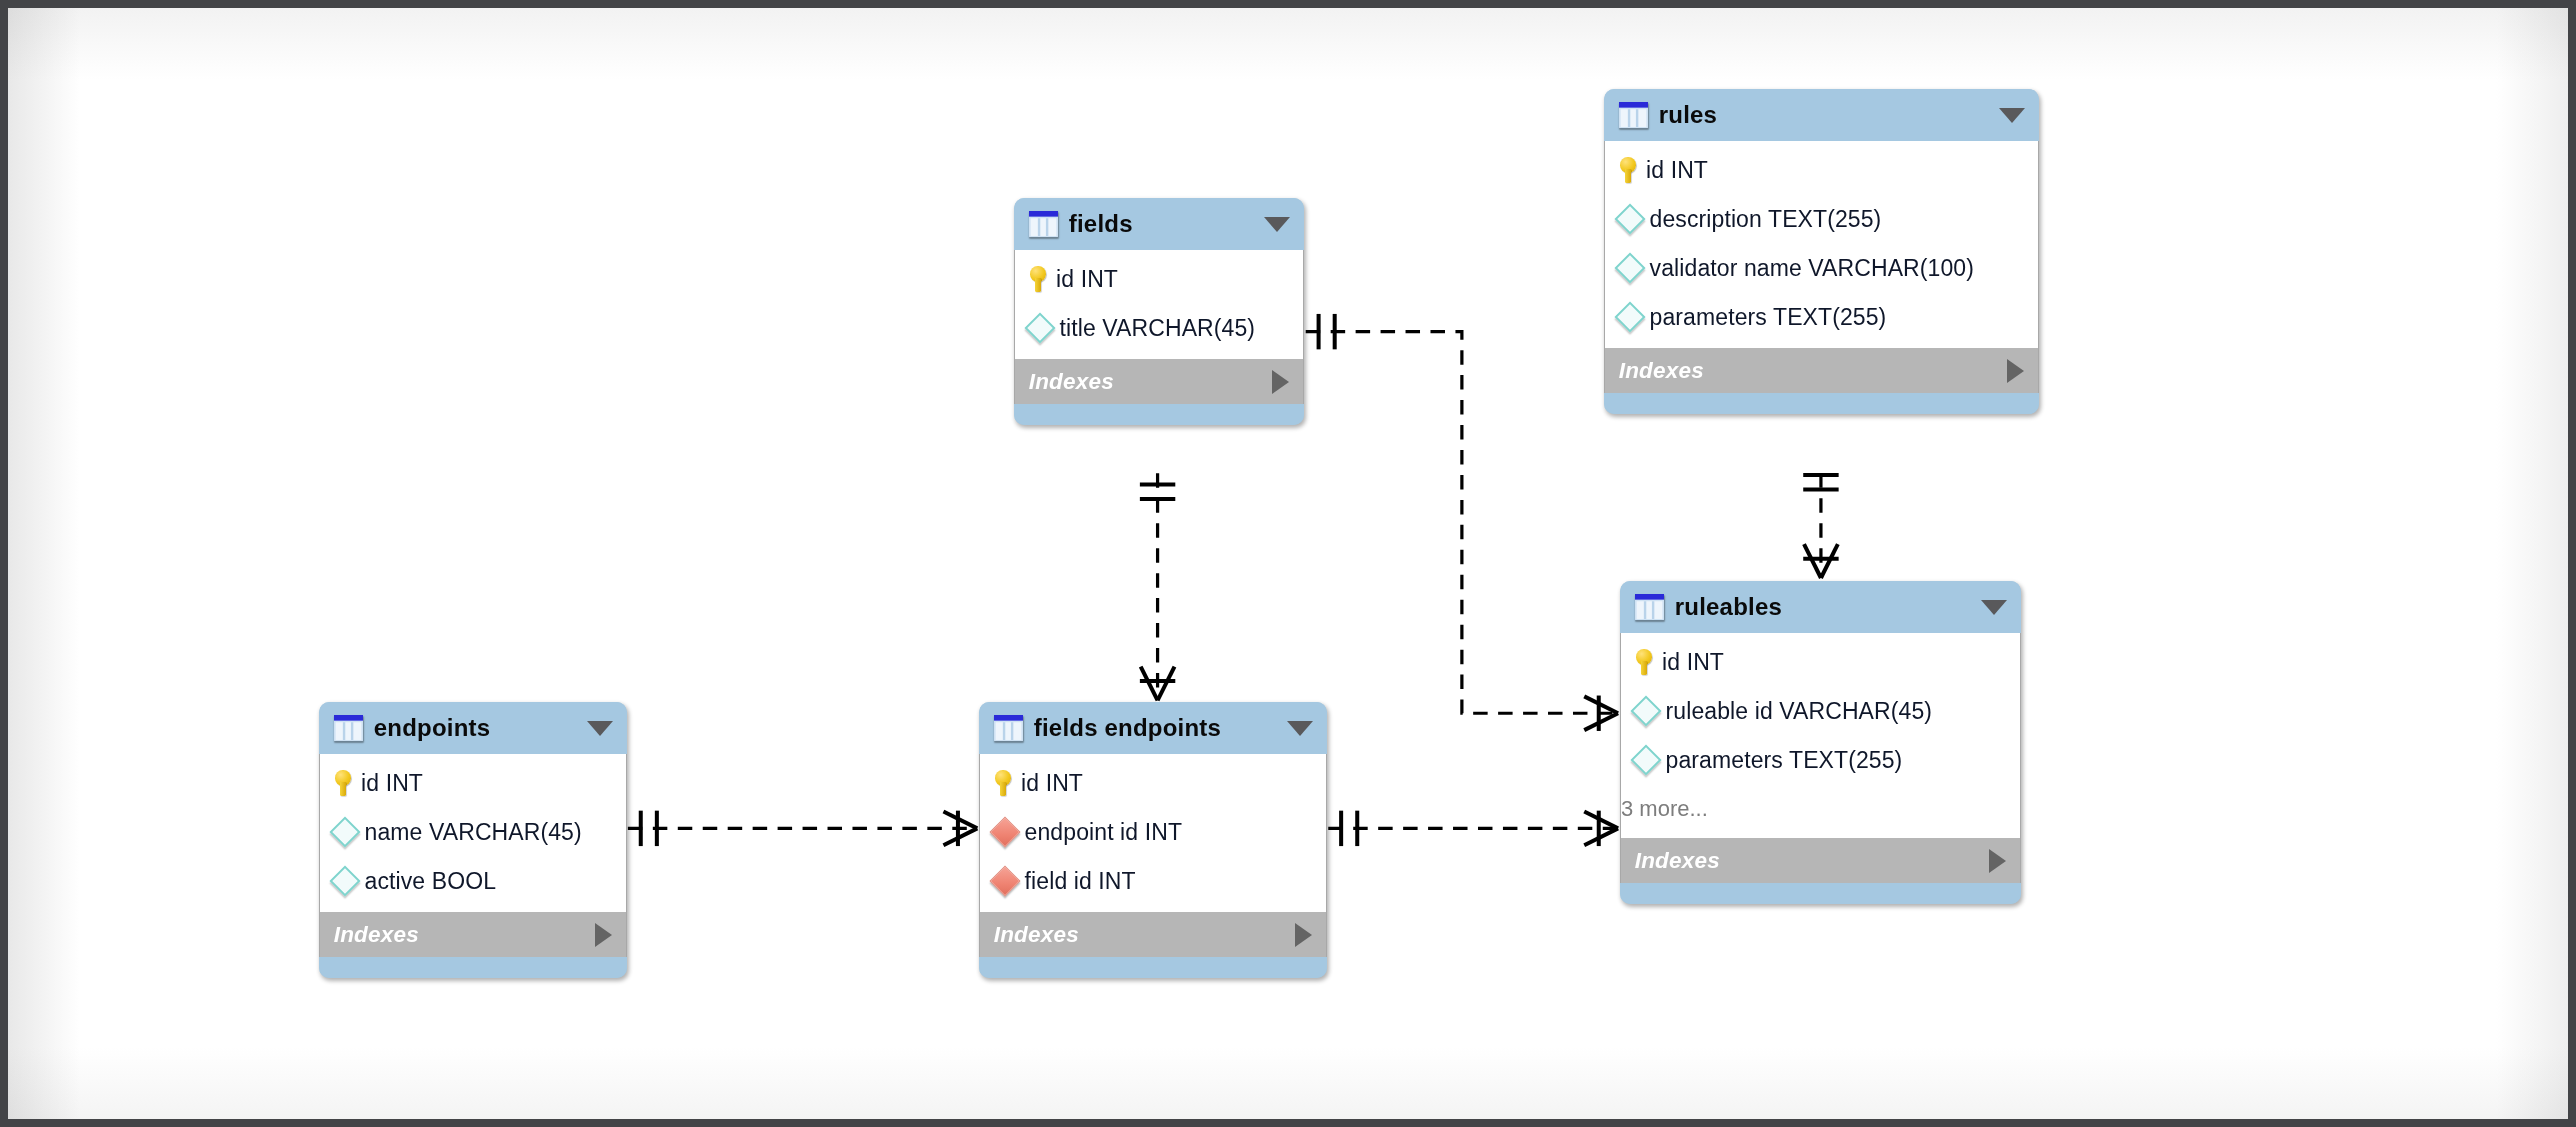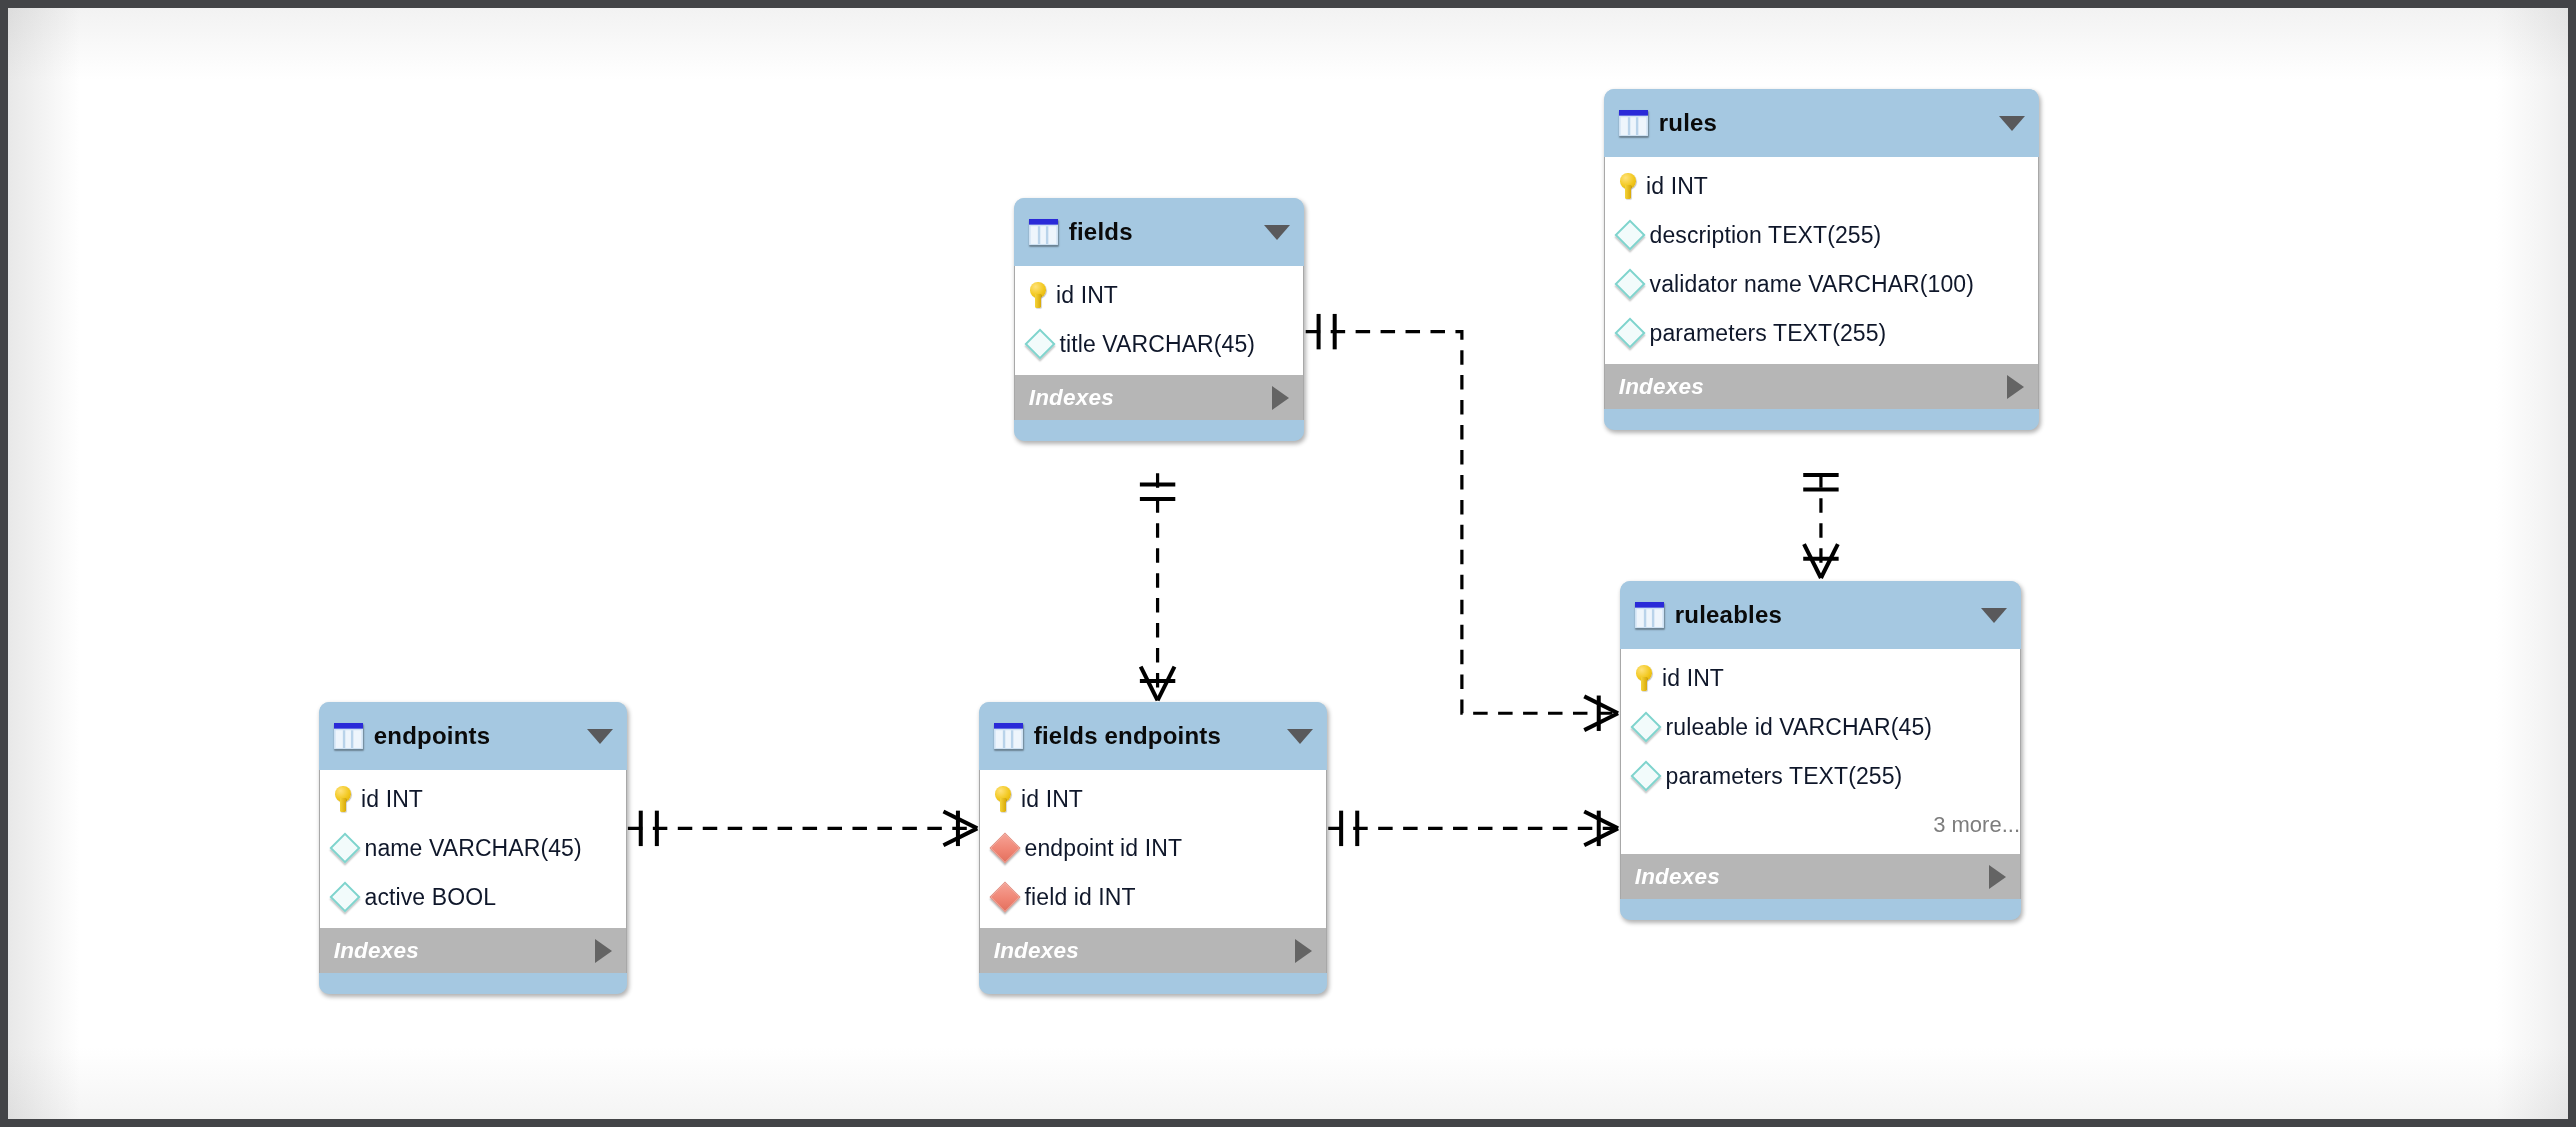--- a/index.html
+++ b/index.html
@@ -47,21 +47,21 @@
   
   .table-box {
     position: absolute;
     border-radius: 10.5px;
     background: #a5c8e1;
     box-shadow: 1.6px 2.4px 4px rgba(0,0,0,0.30);
     overflow: hidden;
     box-sizing: border-box;
   }
   .tbl-header {
-    height: 68px;
+    height: 52px;
     display: flex;
     align-items: center;
     padding: 0 14.5px 0 14.5px;
     background: #a5c8e1;
     position: relative;
     box-sizing: border-box;
   }
   .tbl-icon {
     width: 29px;
     height: 26.6px;
@@ -99,21 +99,21 @@
     padding-left: 13.7px;
     white-space: nowrap;
   }
   .col-label {
     font-size: 23px;
     color: #0f172a;
     margin-left: 8.9px;
     letter-spacing: 0.1px;
   }
   .more-row {
-    text-align: right;
+    text-align: left;
     font-size: 22px;
     color: #7d7d7d;
     height: 47px;
     line-height: 47px;
   }
 
   
   .ico-pk {
     width: 18.5px; height: 26px;
     flex: 0 0 auto;

